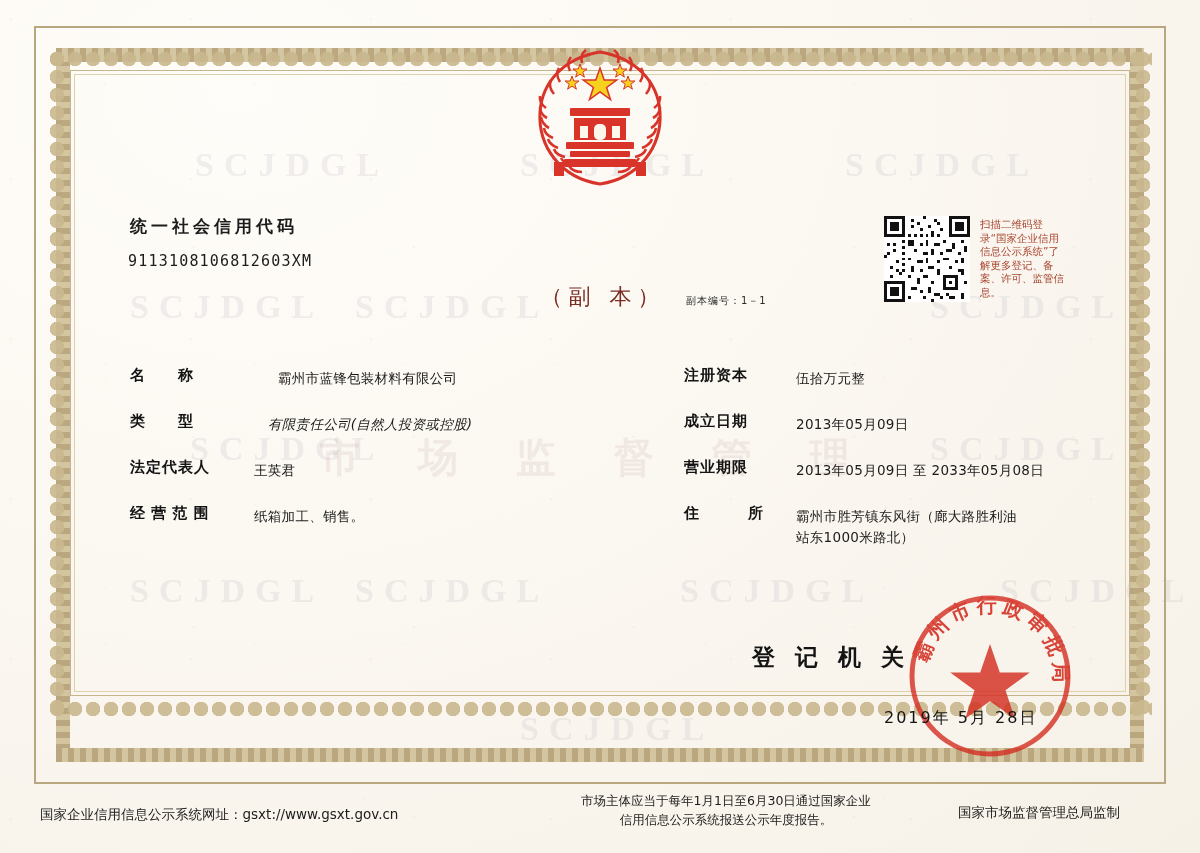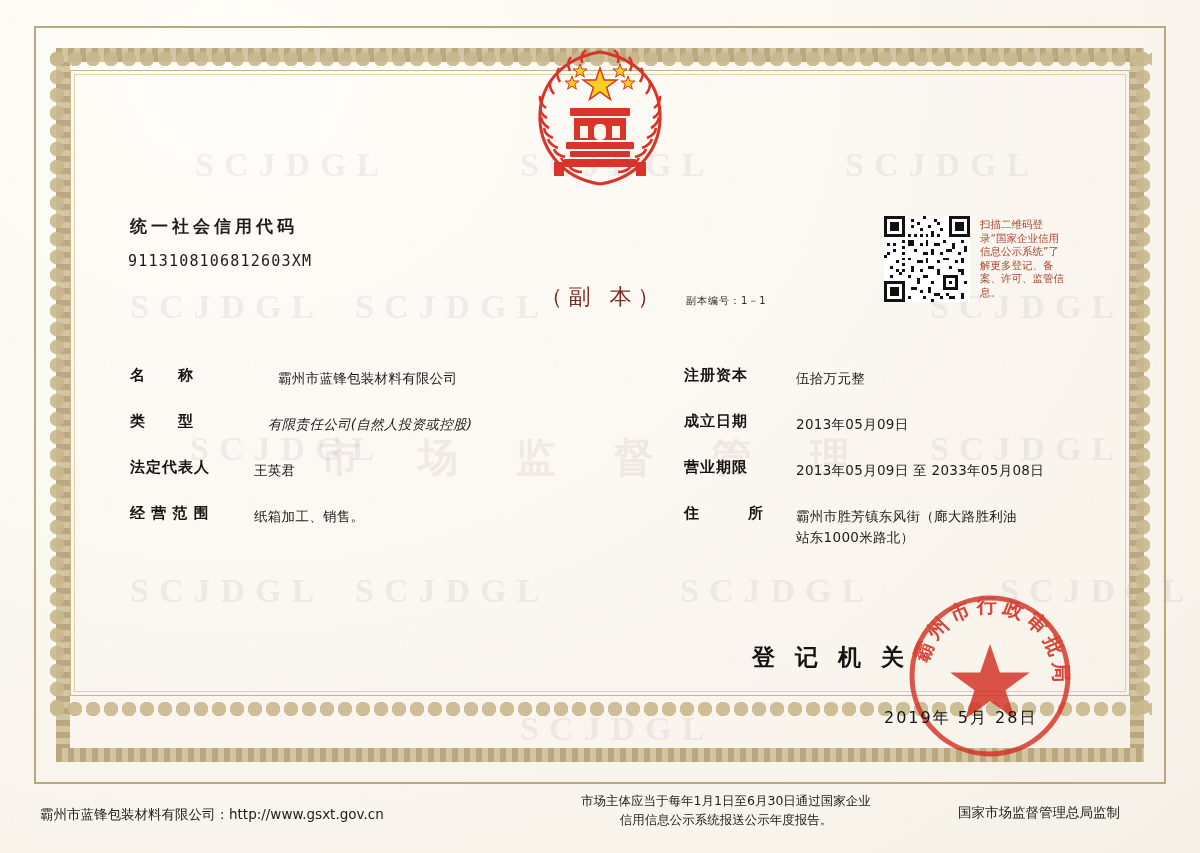--- a/index.html
+++ b/index.html
@@ -531,17 +531,17 @@
         <path id="sealArc" d="M 20 84 A 64 64 0 0 1 148 84"></path>
       </defs>
       <text font-family="'DejaVu Sans', sans-serif" font-size="20" font-weight="bold" fill="#d42b1f" letter-spacing="5">
         <textPath href="#sealArc" startOffset="6%">霸州市行政审批局</textPath>
       </text>
     </svg>
   </div>
 
   <div class="reg-date">2019年  5月  28日</div>
 
-  <div class="footer-left">霸州市蓝锋包装材料有限公司：http://www.gsxt.gov.cn</div>
+  <div class="footer-left">国家企业信用信息公示系统网址：gsxt://www.gsxt.gov.cn</div>
   <div class="footer-center">市场主体应当于每年1月1日至6月30日通过国家企业信用信息公示系统报送公示年度报告。</div>
   <div class="footer-right">国家市场监督管理总局监制</div>
 
 </div>
 
 </body></html>

